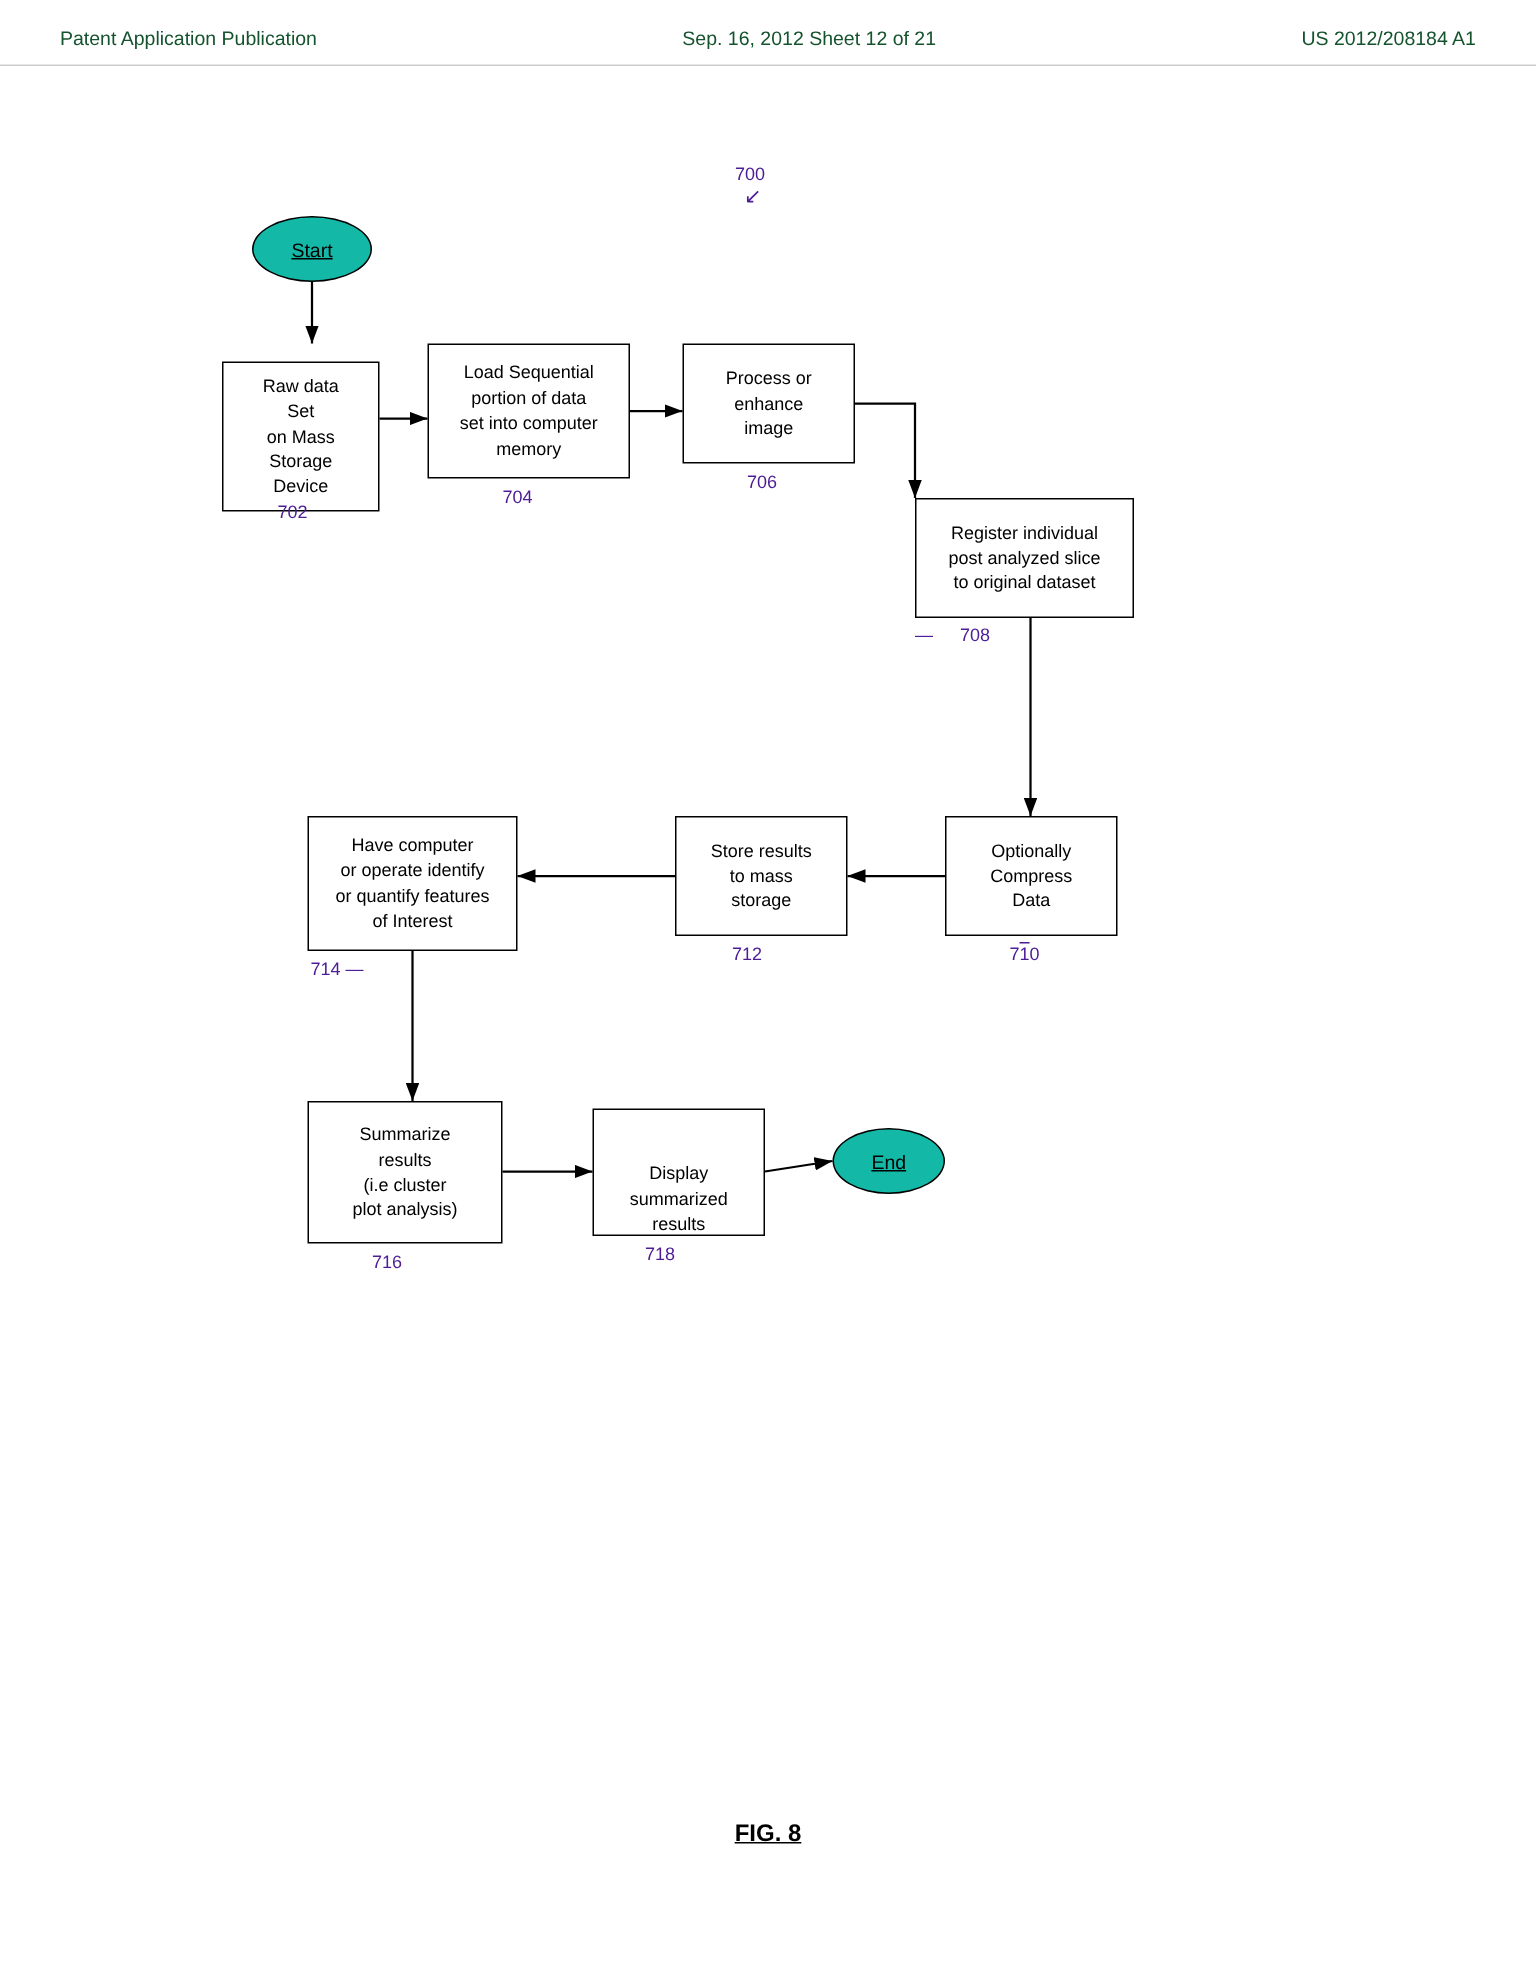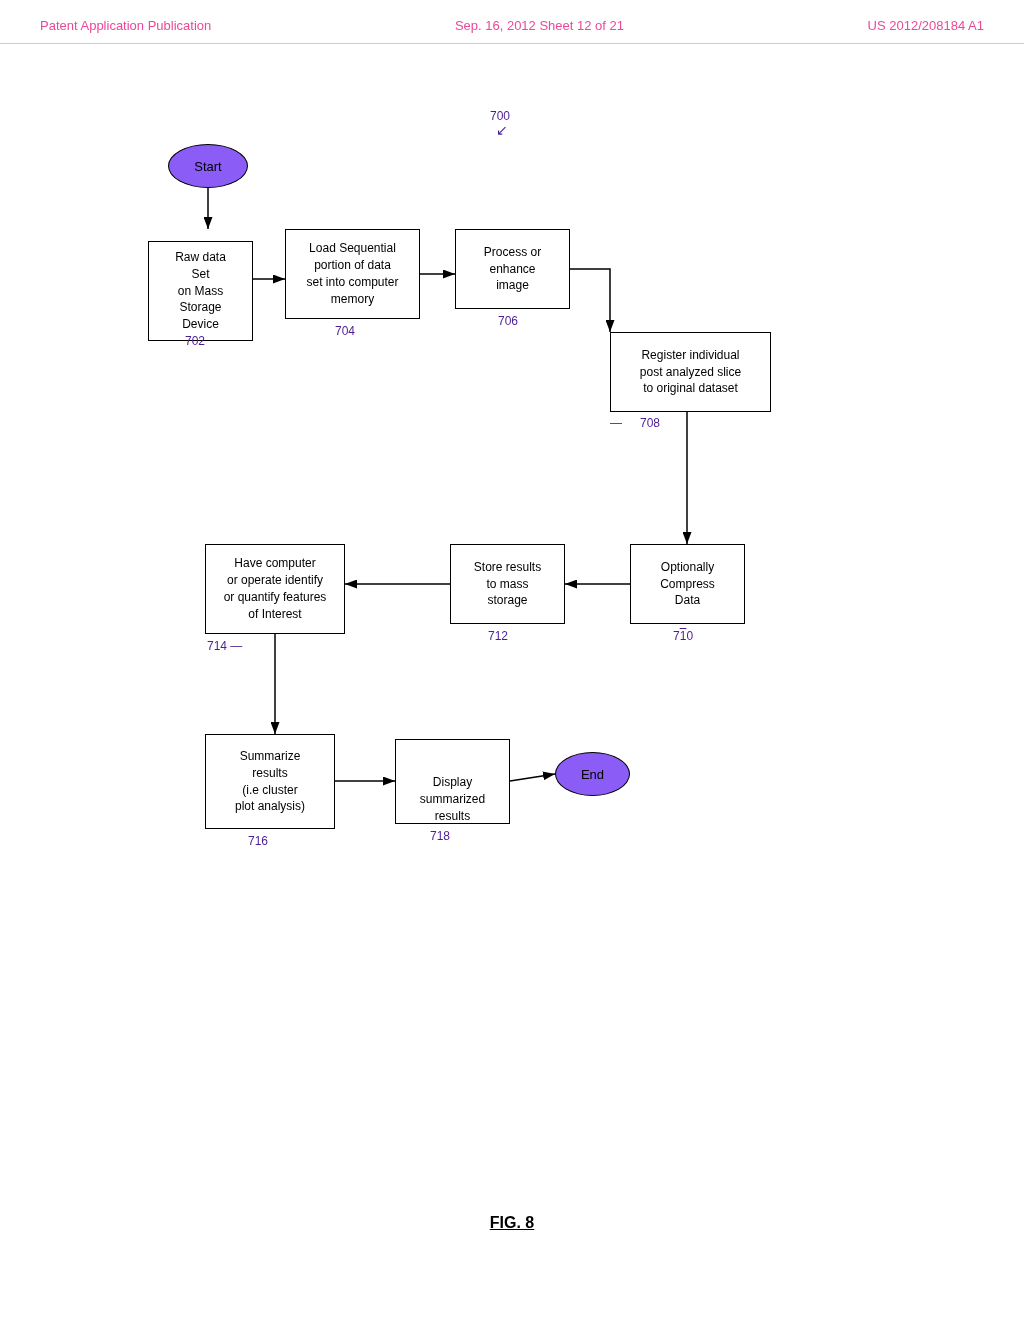--- a/index.html
+++ b/index.html
@@ -9,21 +9,21 @@
       width: 1024px;
       min-height: 1320px;
       position: relative;
     }
 
     .page-header {
       display: flex;
       justify-content: space-between;
       padding: 18px 40px 10px 40px;
       font-size: 13px;
-      color: #ec4899;
+      color: #14532d;
       border-bottom: 1px solid #ccc;
     }
 
     .diagram-container {
       position: relative;
       width: 100%;
       height: 1150px;
       margin-top: 10px;
     }
 
@@ -36,28 +36,29 @@
       justify-content: center;
       text-align: center;
       font-size: 12px;
       line-height: 1.4;
       padding: 6px 8px;
     }
 
     .node-rounded {
       border-radius: 50%;
       border: 1.5px solid #000;
-      background: #8b5cf6;
+      background: #14b8a6;
       position: absolute;
       display: flex;
       align-items: center;
       justify-content: center;
       text-align: center;
       font-size: 13px;
       font-weight: normal;
+      text-decoration: underline;
     }
 
     .label {
       position: absolute;
       font-size: 12px;
       color: #4c1d95;
     }
 
     
     .arrows-svg {
@@ -112,21 +113,21 @@
   </div>
   <span class="label" style="left:335px; top:270px;">704</span>
 
   <div class="node" style="left:455px; top:175px; width:115px; height:80px;">
     <span style="white-space:pre-line;">Process or
 enhance
 image</span>
   </div>
   <span class="label" style="left:498px; top:260px;">706</span>
 
-  <div class="node" style="left:610px; top:278px; width:161px; height:80px;">
+  <div class="node" style="left:610px; top:278px; width:146px; height:80px;">
     <span style="white-space:pre-line;">Register individual
 post analyzed slice
 to original dataset</span>
   </div>
   <span class="label" style="left:640px; top:362px;">708</span>
   <span class="label" style="left:610px; top:362px;">—</span>
 
   <div class="node" style="left:630px; top:490px; width:115px; height:80px;">
     <span style="white-space:pre-line;">Optionally
 Compress

